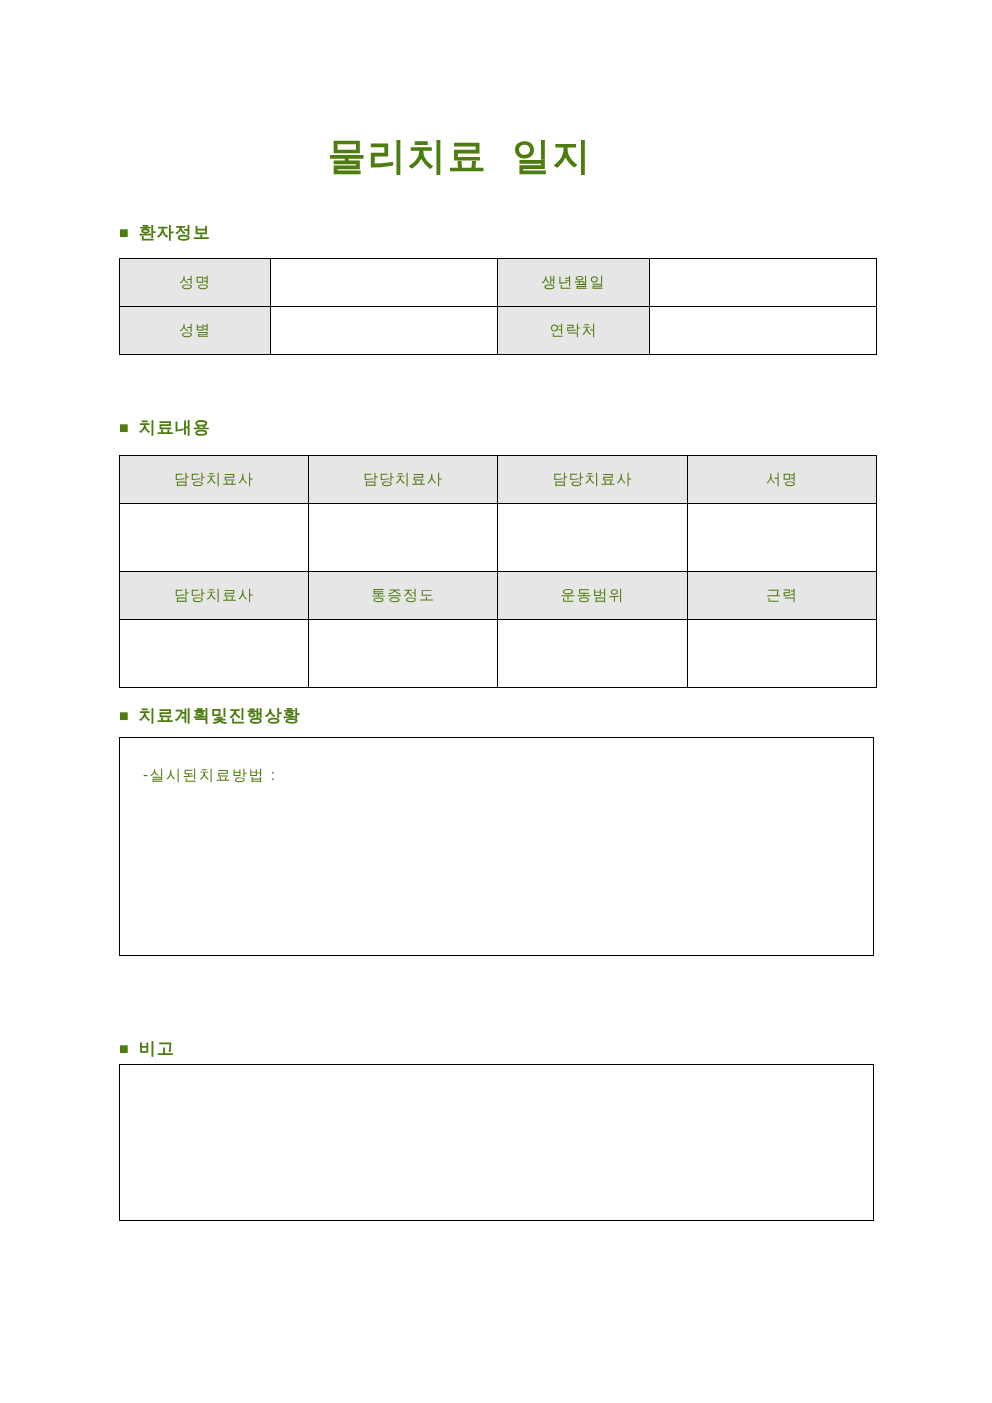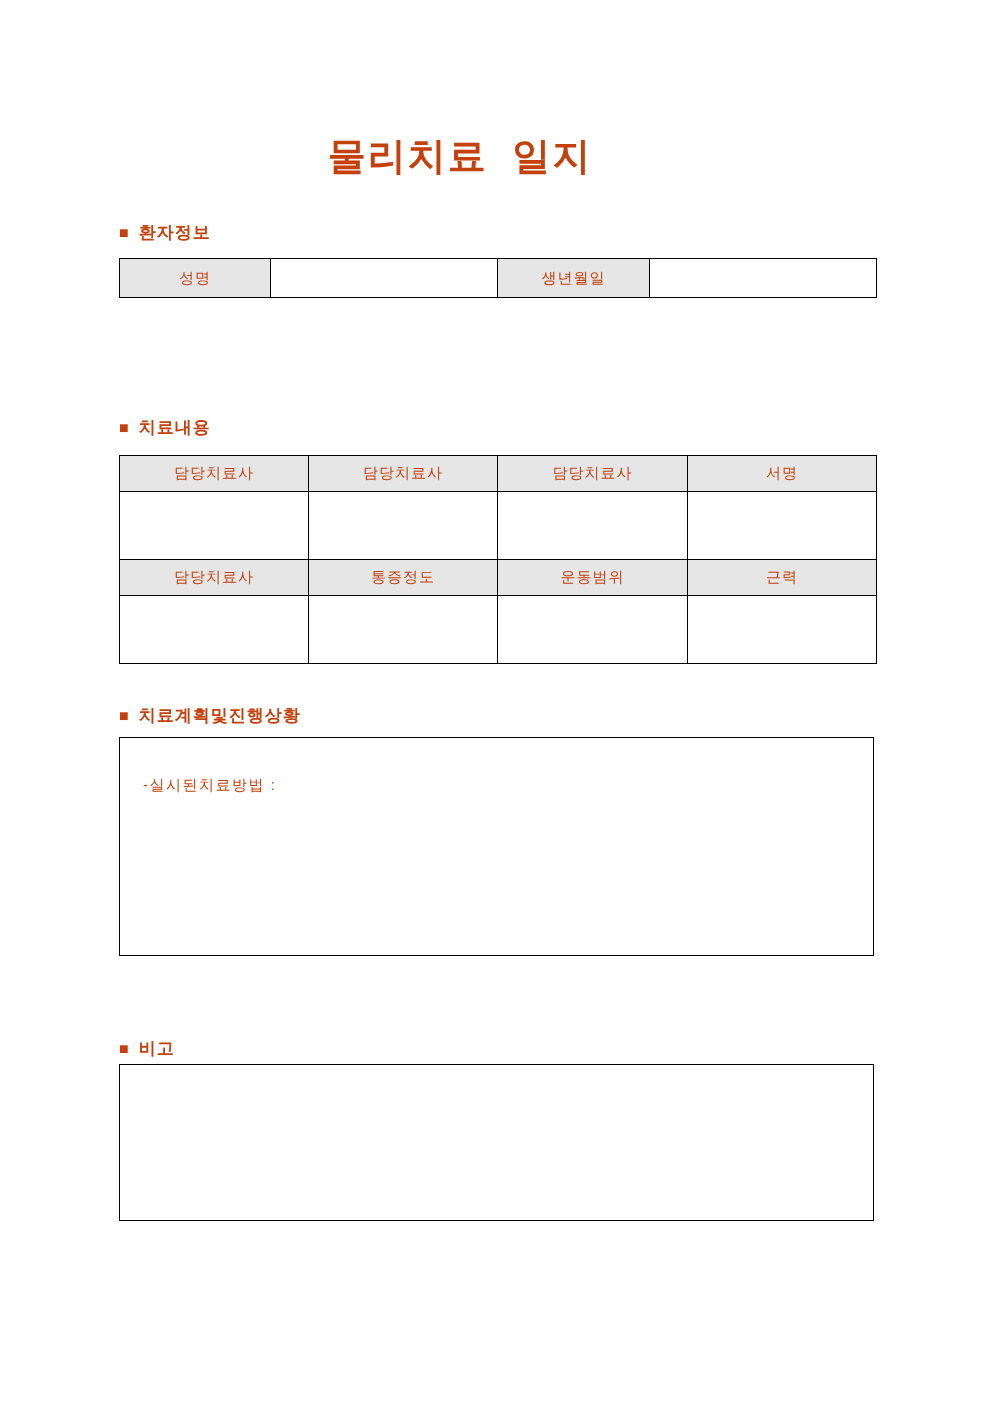--- a/index.html
+++ b/index.html
@@ -2,21 +2,21 @@
 <html><head>
 <meta charset="utf-8">
 <style>
   html, body { margin: 0; padding: 0; background: #ffffff; }
   .page {
     position: relative;
     width: 920px;
     height: 1403px;
     background: #ffffff;
     font-family: "Liberation Sans", sans-serif;
-    color: #c2410c;
+    color: #4d7c0f;
     overflow: hidden;
     border-radius: 11px;
   }
   .doc-title {
     position: absolute;
     top: 131px;
     left: 0;
     width: 100%;
     text-align: center;
     font-size: 38px;
@@ -51,42 +51,42 @@
     border-collapse: collapse;
     table-layout: fixed;
     width: 757px;
   }
   table.form-table td {
     border: 1px solid #000000;
     font-size: 15px;
     letter-spacing: 1px;
     text-align: center;
     vertical-align: middle;
-    padding: 8px;
+    padding: 14px;
     overflow: hidden;
   }
   .patient-table { top: 258px; }
   .patient-table tr { height: 39px; }
   .treatment-table { top: 455px; }
   .treatment-table tr.hdr-row { height: 35px; }
   .treatment-table tr.val-row { height: 68px; }
   td.hd { background: #e6e6e6; }
 
   .outline-box {
     position: absolute;
     left: 119px;
     width: 755px;
     border: 1px solid #000000;
     background: #ffffff;
     box-sizing: border-box;
   }
   .plan-box {
     top: 737px;
     height: 219px;
-    padding: 36px 20px 0 23px;
+    padding: 26px 20px 0 23px;
   }
   .plan-line {
     font-size: 15px;
     letter-spacing: 1.5px;
     line-height: 21px;
     margin: 0 0 34px 0;
   }
   .remarks-box {
     top: 1064px;
     height: 157px;
@@ -109,20 +109,26 @@
       <col style="width:151px">
         <col style="width:227px">
         <col style="width:152px">
         <col style="width:227px">
     </colgroup>
     <tbody>
         <tr>
       <td class="hd">성명</td>
       <td></td>
       <td class="hd">생년월일</td>
+      <td></td>
+    </tr>
+    <tr>
+      <td class="hd">성별</td>
+      <td></td>
+      <td class="hd">연락처</td>
       <td></td>
     </tr>
   </tbody>
     </table>
 
   <div class="section-heading heading-treatment">
     <span class="bullet">■</span>
     <span>치료내용</span>
   </div>
 

